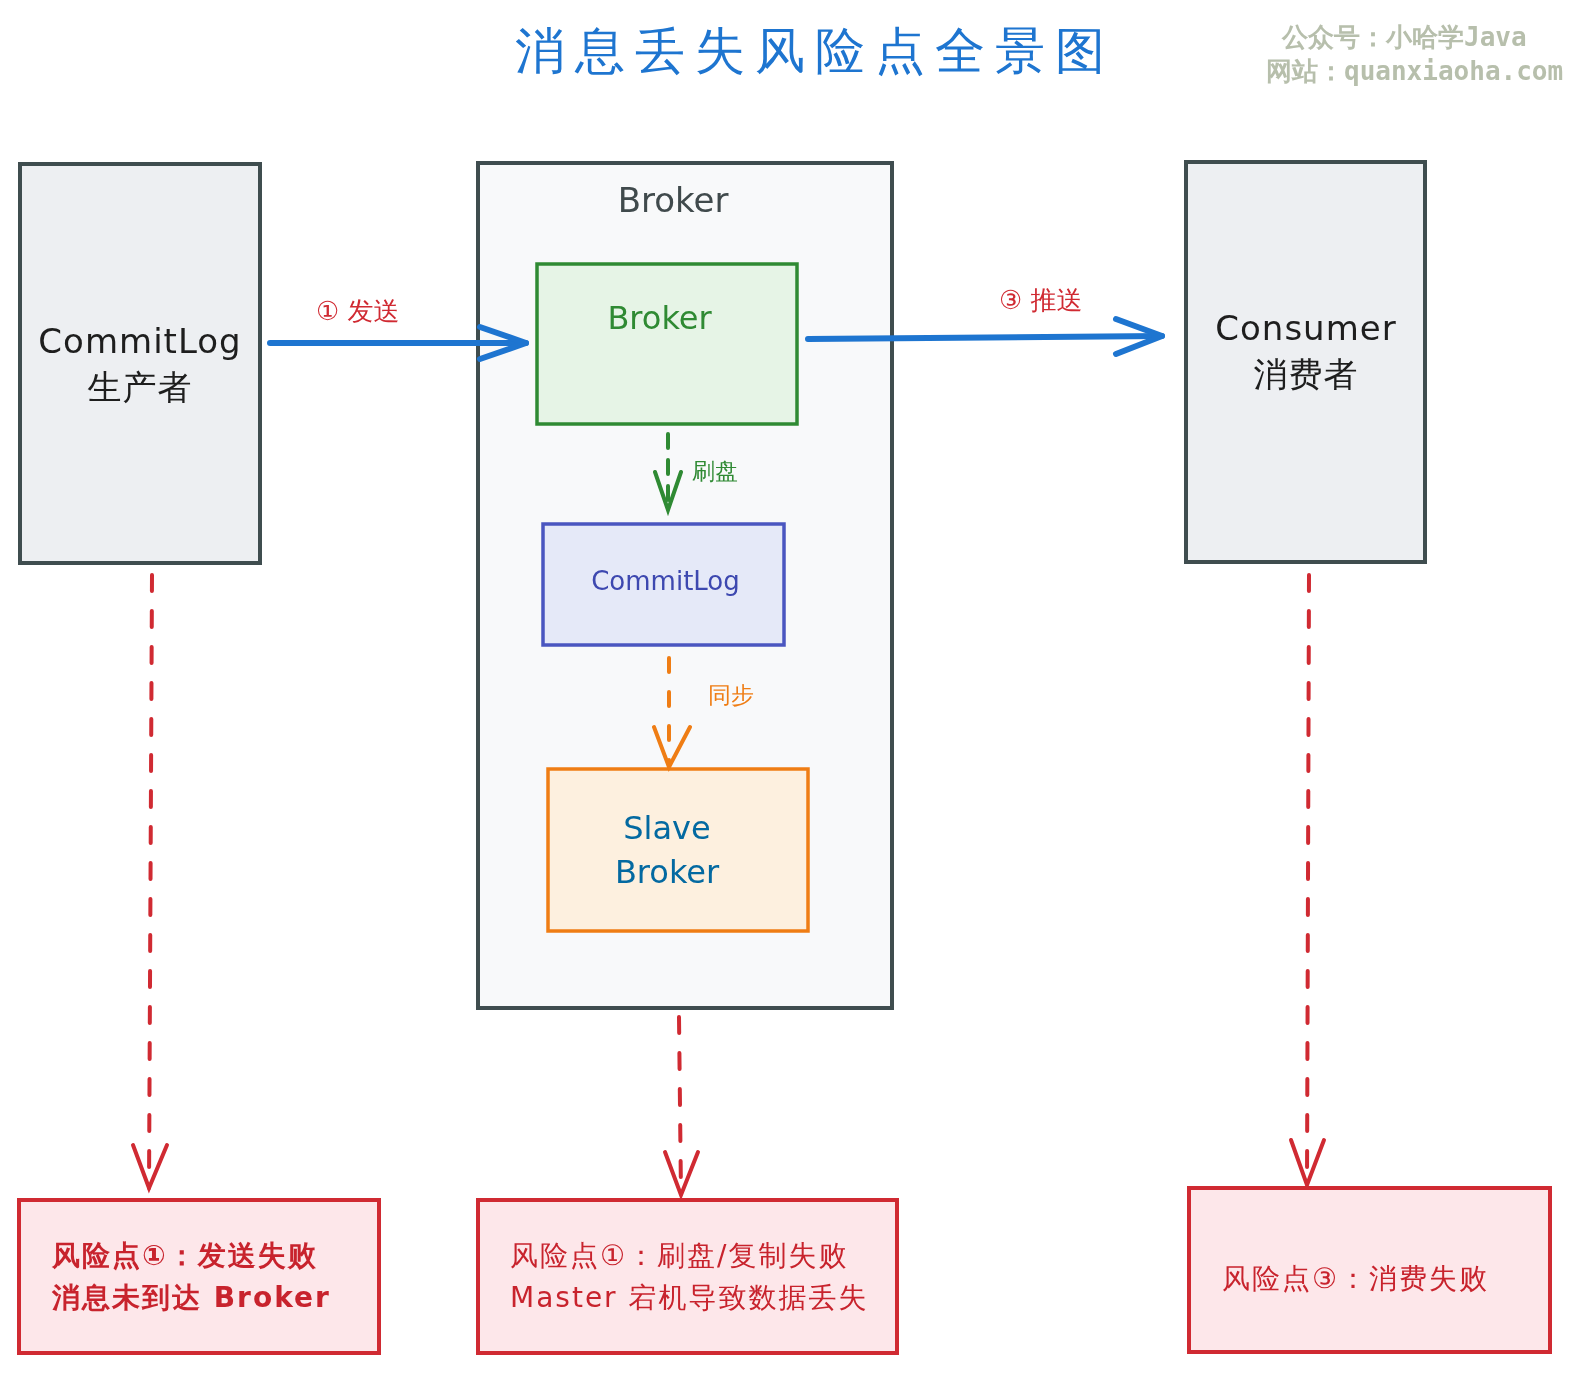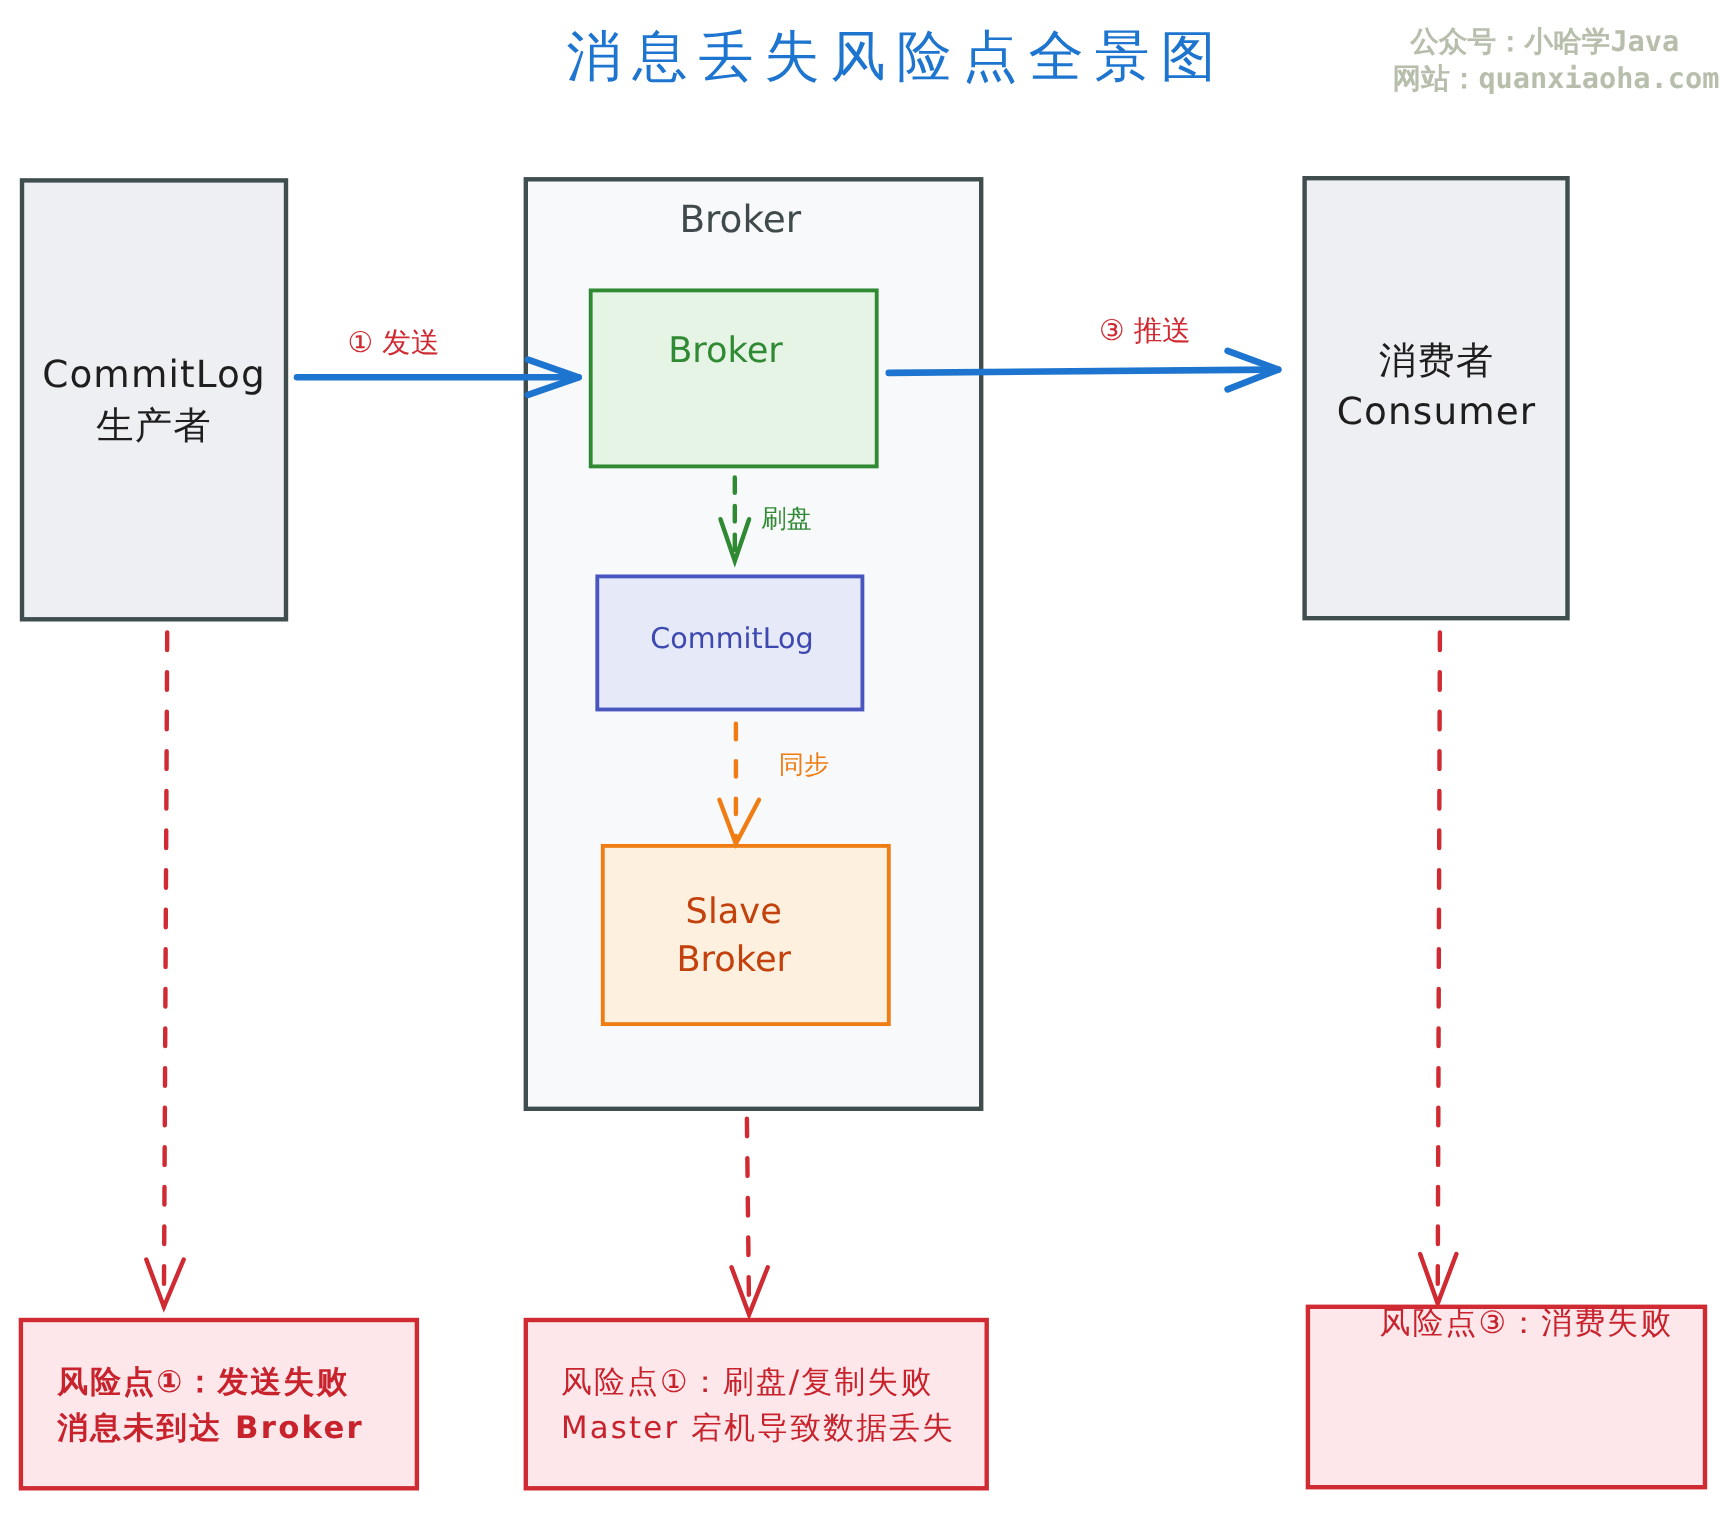--- a/index.html
+++ b/index.html
@@ -12,30 +12,30 @@
   .wm { color: #b7bfac; font-size: 26px; font-weight: bold; font-family: "DejaVu Sans Mono", monospace; }
   .wm1 { left: 1282px; top: 20px; }
   .wm2 { left: 1266px; top: 54px; }
   .label { text-align: center; position: absolute; }
   .node-text { font-family: "DejaVu Sans", sans-serif; }
   .producer-text { left: 20px; width: 240px; top: 318px; font-size: 34px; color: #1e1e1e; line-height: 46px; letter-spacing: 1px; }
   .consumer-text { left: 1186px; width: 240px; top: 305px; font-size: 34px; color: #1e1e1e; line-height: 46px; letter-spacing: 1px; }
   .broker-title { left: 478px; width: 390px; top: 180px; font-size: 34px; color: #404a4c; }
   .master-text { left: 537px; width: 245px; top: 296px; font-size: 32px; color: #2f8a33; line-height: 44px; }
   .commit-text { left: 543px; width: 245px; top: 566px; font-size: 26px; color: #3d48b0; }
-  .slave-text { left: 548px; width: 238px; top: 806px; font-size: 32px; color: #c2410c; line-height: 44px; }
+  .slave-text { left: 548px; width: 238px; top: 806px; font-size: 32px; color: #0369a1; line-height: 44px; }
   .edge-label { font-size: 26px; white-space: nowrap; }
   .send-label { left: 316px; top: 294px; color: #d02a32; }
   .push-label { left: 975px; top: 283px; color: #d02a32; margin-left: 24px; }
   .flush-label { left: 692px; top: 456px; color: #2f8a33; font-size: 23px; }
   .sync-label { left: 708px; top: 680px; color: #ef7d14; font-size: 23px; }
   .risk-text { color: #c8232d; font-size: 28px; line-height: 42px; text-align: left; letter-spacing: 2px; white-space: nowrap; }
   .risk1 { left: 52px; top: 1235px; font-weight: bold; }
   .risk2 { left: 510px; top: 1235px; }
-  .risk3 { left: 1222px; top: 1182px; margin-left: 32px; }
+  .risk3 { left: 1222px; top: 1258px; }
 </style>
 </head>
 <body>
 
 <svg class="canvas" width="1575" height="1378" viewBox="0 0 1575 1378">
 
   <rect x="20" y="164" width="240" height="399" fill="#edeff2" stroke="#3f4d4f" stroke-width="4"></rect>
 
   <rect x="478" y="163" width="414" height="845" fill="#f8f9fa" stroke="#3f4d4f" stroke-width="4"></rect>
 
@@ -101,22 +101,22 @@
 </div>
 
 <div class="label node-text commit-text">CommitLog</div>
 
 <div class="label node-text slave-text">
   <div>Slave</div>
   <div>Broker</div>
 </div>
 
 <div class="label node-text consumer-text">
+  <div>Consumer</div>
   <div>消费者</div>
-  <div>Consumer</div>
 </div>
 
 <div class="abs edge-label send-label">① 发送</div>
 <div class="abs edge-label push-label">③ 推送</div>
 <div class="abs edge-label flush-label">刷盘</div>
 <div class="abs edge-label sync-label">同步</div>
 
 <div class="abs risk-text risk1">
   <div>风险点①：发送失败</div>
   <div>消息未到达 Broker</div>

